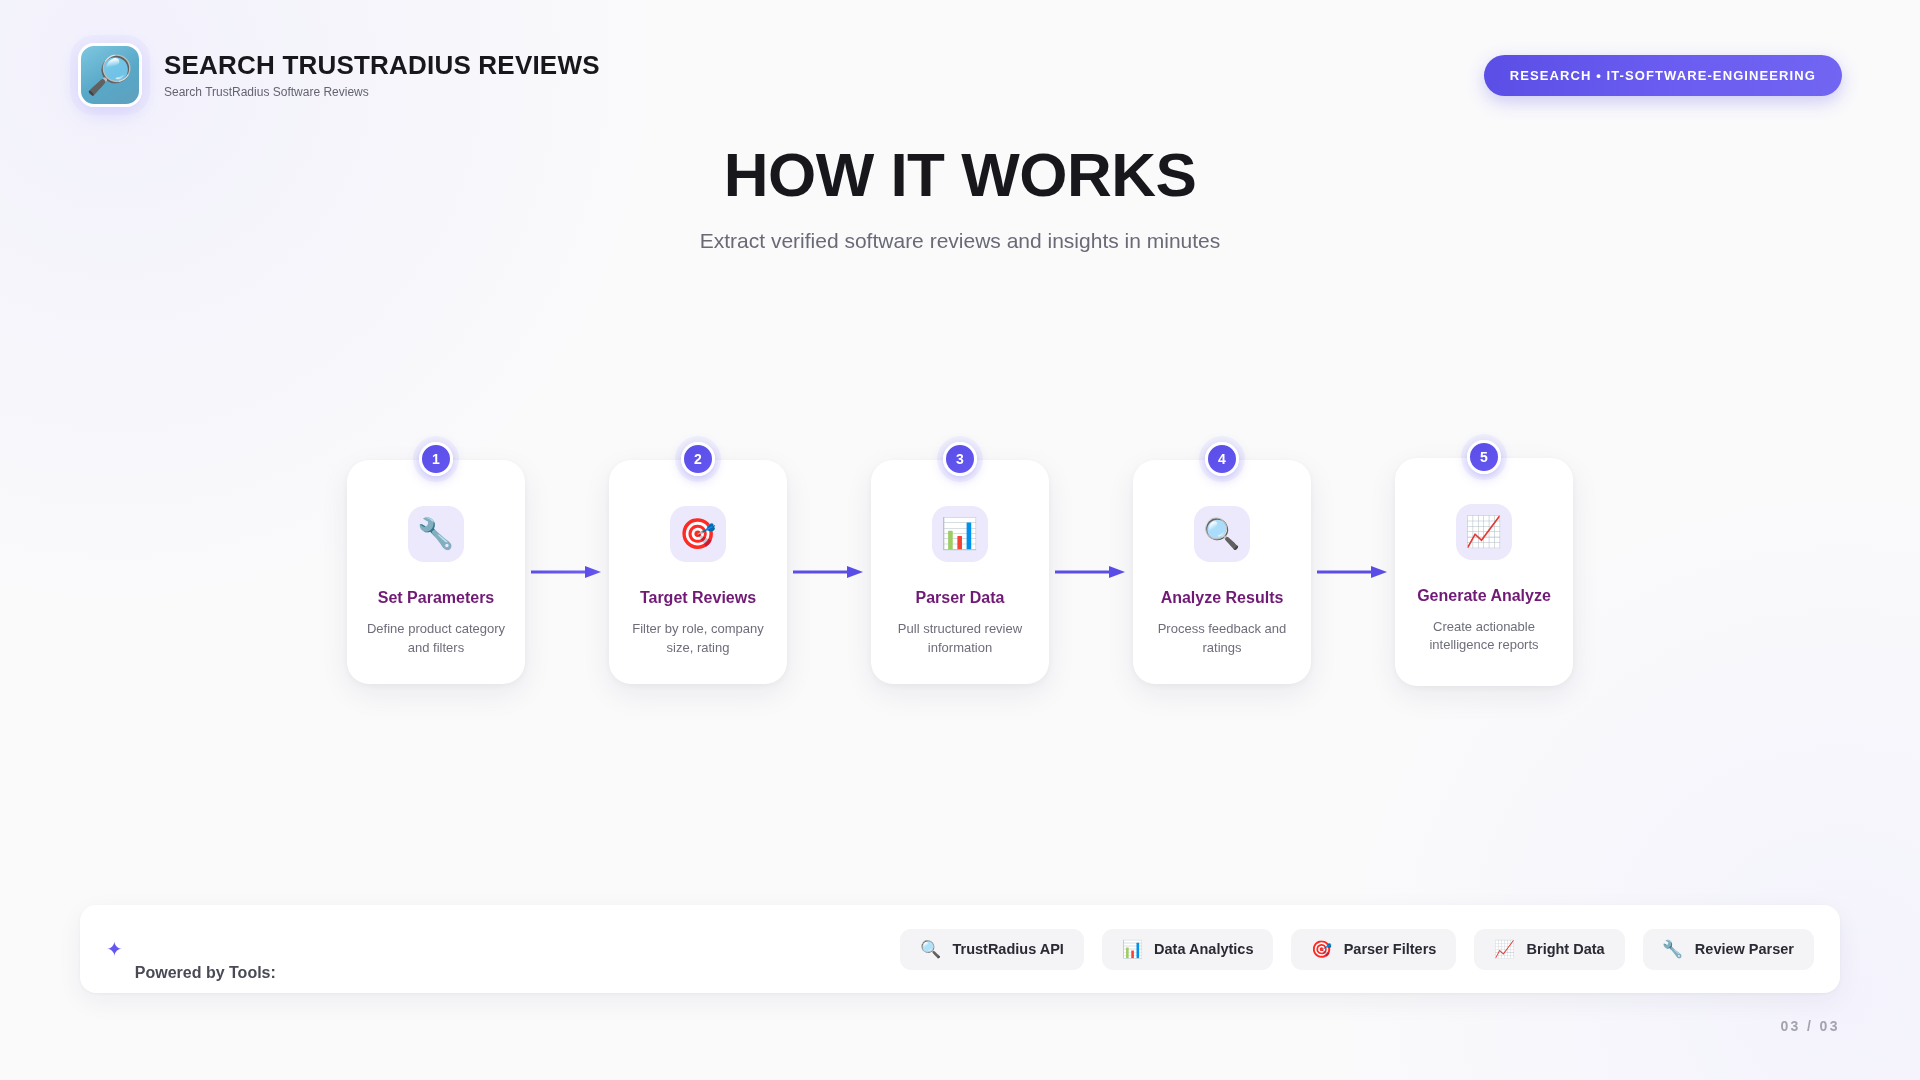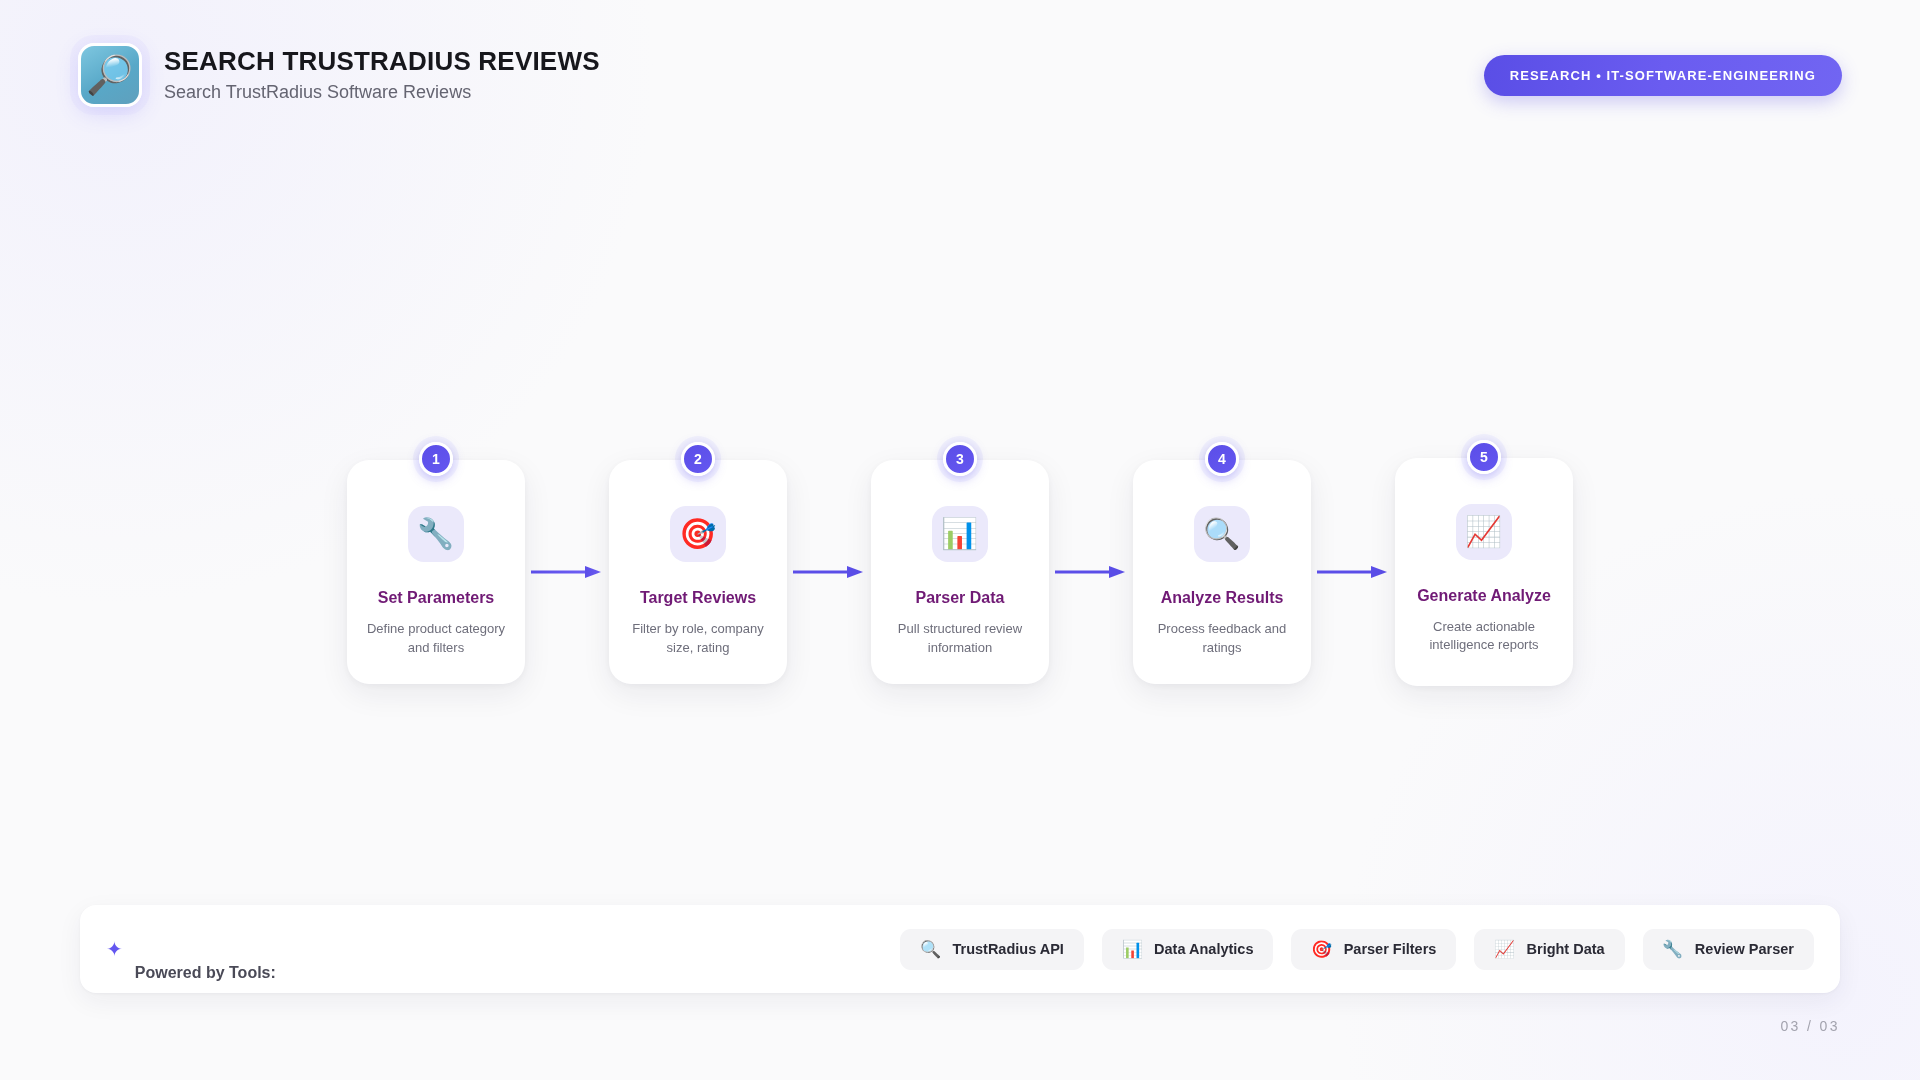--- a/index.html
+++ b/index.html
@@ -39,21 +39,21 @@
   }
   #logo-badge .glyph { font-size:38px; line-height:1; }
 
   #header-titles { margin-left:22px; display:flex; flex-direction:column; justify-content:center; }
   #app-title {
     font-size:26px; font-weight:bold; letter-spacing:.2px;
     color:#17171C; line-height:1.1;
   }
   #app-subtitle {
     margin-top:6px;
-    font-size:18px; color:#646471; font-weight:500; line-height:1.2;
+    font-size:12px; color:#646471; font-weight:500; line-height:1.2;
   }
 
   #category-pill {
     margin-left:auto;
     background:linear-gradient(95deg,#5a4ee6 0%,#6a5cf0 50%,#7165f2 100%);
     color:#ffffff;
     font-size:13px; font-weight:bold; letter-spacing:1.1px;
     padding:13px 26px; border-radius:999px;
     box-shadow:0 6px 18px rgba(90,78,230,.28);
     white-space:nowrap;
@@ -136,21 +136,21 @@
     background:#F4F4F6; border-radius:11px;
     padding:12px 20px;
     font-size:14.5px; font-weight:bold; color:#2A2A35;
     white-space:nowrap;
   }
   .tool-chip .tool-glyph { font-size:17px; line-height:1; }
 
   
   #page-indicator {
     position:absolute; right:80px; top:1018px;
-    font-size:14px; letter-spacing:2.4px; color:#A3A3AE; font-weight:400;
+    font-size:14px; letter-spacing:2.4px; color:#A3A3AE; font-weight:700;
   }
 </style>
 </head>
 <body>
 
 <div id="page">
 
   <div id="header">
 
     <div id="logo-badge">
@@ -158,20 +158,24 @@
     </div>
 
     <div id="header-titles">
       <div id="app-title">SEARCH TRUSTRADIUS REVIEWS</div>
       <div id="app-subtitle">Search TrustRadius Software Reviews</div>
     </div>
 
     <div id="category-pill">RESEARCH • IT-SOFTWARE-ENGINEERING</div>
   </div>
 
+  <div id="hero">
+    <div id="hero-title">HOW IT WORKS</div>
+    <div id="hero-subtitle">Extract verified software reviews and insights in minutes</div>
+  </div>
 
   <div id="flow">
 
     <div class="step">
       <div class="step-badge">1</div>
       <div class="step-icon">
         <span>🔧</span>
       </div>
       <div class="step-title">Set Parameters</div>
       <div class="step-desc">Define product category and filters</div>

